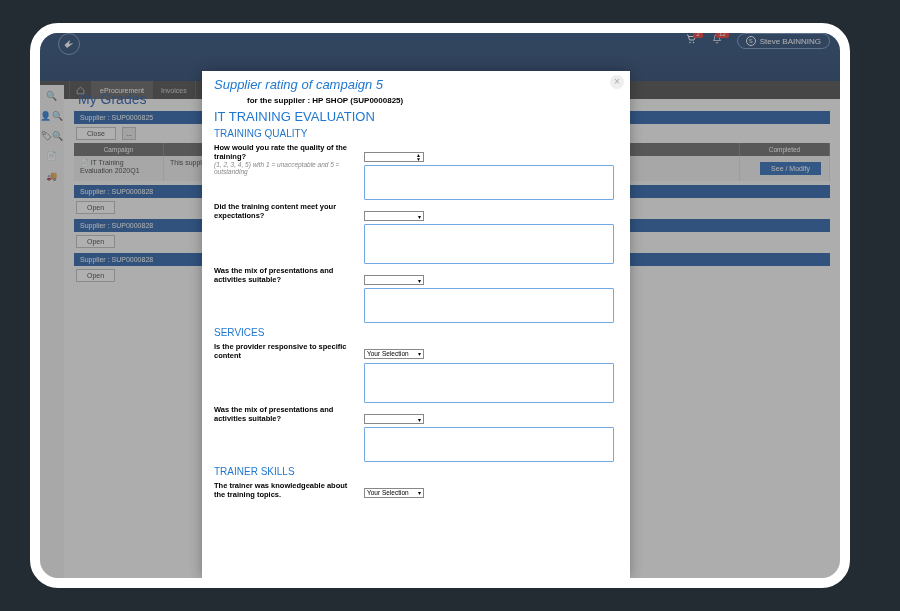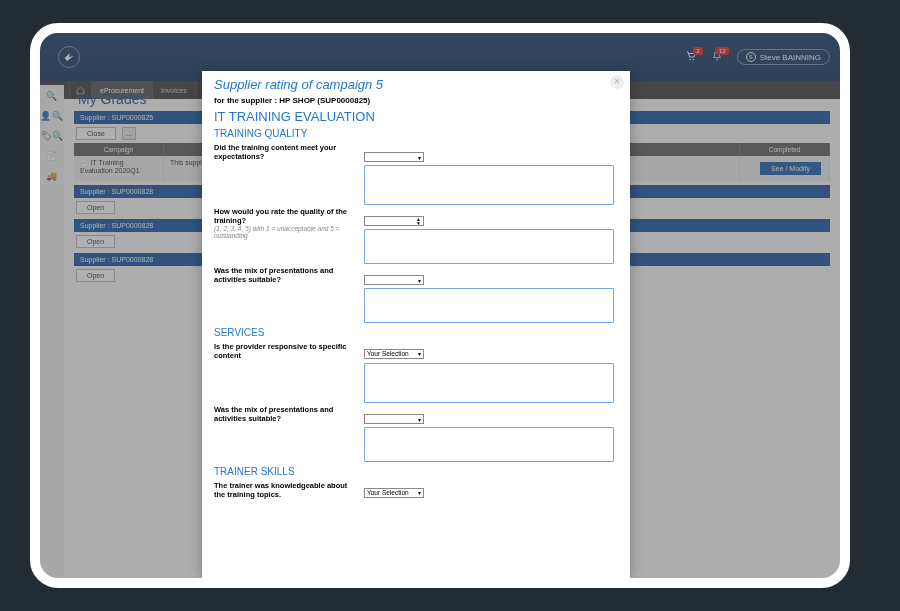--- a/index.html
+++ b/index.html
@@ -1,21 +1,21 @@
 <!DOCTYPE html>
 <html><head>
 <meta charset="utf-8">
 <style>
   * { box-sizing: border-box; margin: 0; padding: 0; font-family: Arial, Helvetica, sans-serif; }
   body { background: #242c33; display: flex; align-items: center; justify-content: center; min-height: 100vh; }
   .device-frame { width: 820px; height: 565px; background: #fff; border: 10px solid #fff; border-radius: 28px; position: relative; overflow: hidden; box-shadow: 0 0 0 1px #ccc inset; margin-left: 30px; margin-right: 50px; }
   .screen { position: absolute; inset: 0; background: #fafafa; overflow: hidden; }
 
   
-  .topbar { height: 48px; background: linear-gradient(#1c3e6e,#163764); display: flex; align-items: center; color: #fff; font-size: 8px; padding: 0 10px; }
+  .topbar { height: 48px; background: linear-gradient(#1c3e6e,#163764); display: flex; align-items: flex-start; color: #fff; font-size: 8px; padding: 0 10px; }
   .logo-circ { width: 22px; height: 22px; border: 1px solid #6f8fbd; border-radius: 50%; display:flex; align-items:center; justify-content:center; margin-left: 8px;}
   .logo-circ svg { width: 12px; height: 12px; }
   .topbar-spacer { flex: 1; }
   .topbar .icon-wrap { position: relative; margin-right: 14px; }
   .badge { position: absolute; top: -3px; right: -6px; background: #e62828; color:#fff; font-size: 6px; padding: 0 3px; border-radius: 2px; line-height: 8px; min-width: 8px; text-align:center;}
   .user-pill { border: 1px solid #6f8fbd; border-radius: 10px; padding: 2px 8px; display:flex; align-items:center; gap:4px; }
   .user-av { width: 10px; height: 10px; border: 1px solid #fff; border-radius: 50%; display:flex; align-items:center; justify-content:center; font-size:6px;}
 
   
   .crumbbar { height: 18px; background: #3e3e3e; display:flex; align-items:center; font-size: 7px; color: #ccc; padding-left: 6px; }
@@ -48,21 +48,21 @@
   .row > div { padding:3px 6px; border-right:1px solid #ddd;}
   .r-camp { flex:0 0 90px; }
   .r-desc { flex:1; }
   .r-act { flex:0 0 90px; text-align:right; }
 
   
   .overlay { position:absolute; inset:0; background: rgba(80,80,80,0.45); }
   .modal { position:absolute; top: 38px; left: 162px; width: 428px; bottom: 0; background:#fff; box-shadow: 0 0 12px rgba(0,0,0,0.3); padding: 6px 12px 0 12px; overflow:hidden; }
   .modal-close { position:absolute; top:4px; right:6px; width:14px; height:14px; border-radius:50%; background:#eee; color:#aaa; font-size:10px; line-height:14px; text-align:center;}
   .m-title { color:#1f77d0; font-size:13px; margin-bottom:4px;font-style:italic; }
-  .m-sub { font-size:8px; font-weight:bold; margin-bottom:4px; }
+  .m-sub { font-size:8px; font-weight:bold; margin-bottom:4px;margin-left:33px; }
   .m-sec-title { color:#1f77d0; font-size:13px; margin-bottom:2px; text-transform:uppercase;}
   .m-sec-sub { color:#1f77d0; font-size:10px; text-transform:uppercase; margin: 4px 0;}
   .qrow { display:flex; margin-bottom:2px; }
   .qlabel { flex: 0 0 150px; font-size:7.5px; padding-right: 8px; }
   .qlabel .hint { font-style:italic; color:#888; font-size:6.5px; display:block;}
   .qfield { flex:1; }
   .sel { width: 60px; height: 10px; border:1px solid #888; font-size:6.5px; background:#fff; padding:0 2px; display:inline-flex; align-items:center; justify-content:space-between;}
   .sel .caret { font-size:6px;}
   .num { width: 60px; height: 10px; border:1px solid #888; font-size:6.5px; background:#fff; display:inline-flex; align-items:center; padding:0 2px;}
   .num .spin { margin-left:auto; font-size:5px; line-height:4px; }
@@ -170,38 +170,38 @@
 
   <div class="overlay"></div>
   <div class="modal">
     <div class="modal-close">×</div>
     <div class="m-title">Supplier rating of campaign 5</div>
     <div class="m-sub">for the supplier : HP SHOP (SUP0000825)</div>
     <div class="m-sec-title">IT TRAINING EVALUATION</div>
     <div class="m-sec-sub">TRAINING QUALITY</div>
 
     <div class="qrow">
+      <div class="qlabel"><b>How would you rate the quality of the training?</b><span class="hint">(1, 2, 3, 4, 5) with 1 = unacceptable and 5 = outstanding</span></div>
+      <div class="qfield">
+        <div class="num">
+              <span></span>
+              <span class="spin">▲<br>▼</span>
+            </div>
+        <div class="ta sm"></div>
+      </div>
+    </div>
+
+    <div class="qrow">
       <div class="qlabel"><b>Did the training content meet your expectations?</b></div>
       <div class="qfield">
         <div class="sel">
               <span></span>
               <span class="caret">▾</span>
             </div>
         <div class="ta"></div>
-      </div>
-    </div>
-
-    <div class="qrow">
-      <div class="qlabel"><b>How would you rate the quality of the training?</b><span class="hint">(1, 2, 3, 4, 5) with 1 = unacceptable and 5 = outstanding</span></div>
-      <div class="qfield">
-        <div class="num">
-              <span></span>
-              <span class="spin">▲<br>▼</span>
-            </div>
-        <div class="ta sm"></div>
       </div>
     </div>
 
 
     <div class="qrow">
       <div class="qlabel"><b>Was the mix of presentations and activities suitable?</b></div>
       <div class="qfield">
         <div class="sel">
               <span></span>
               <span class="caret">▾</span>

